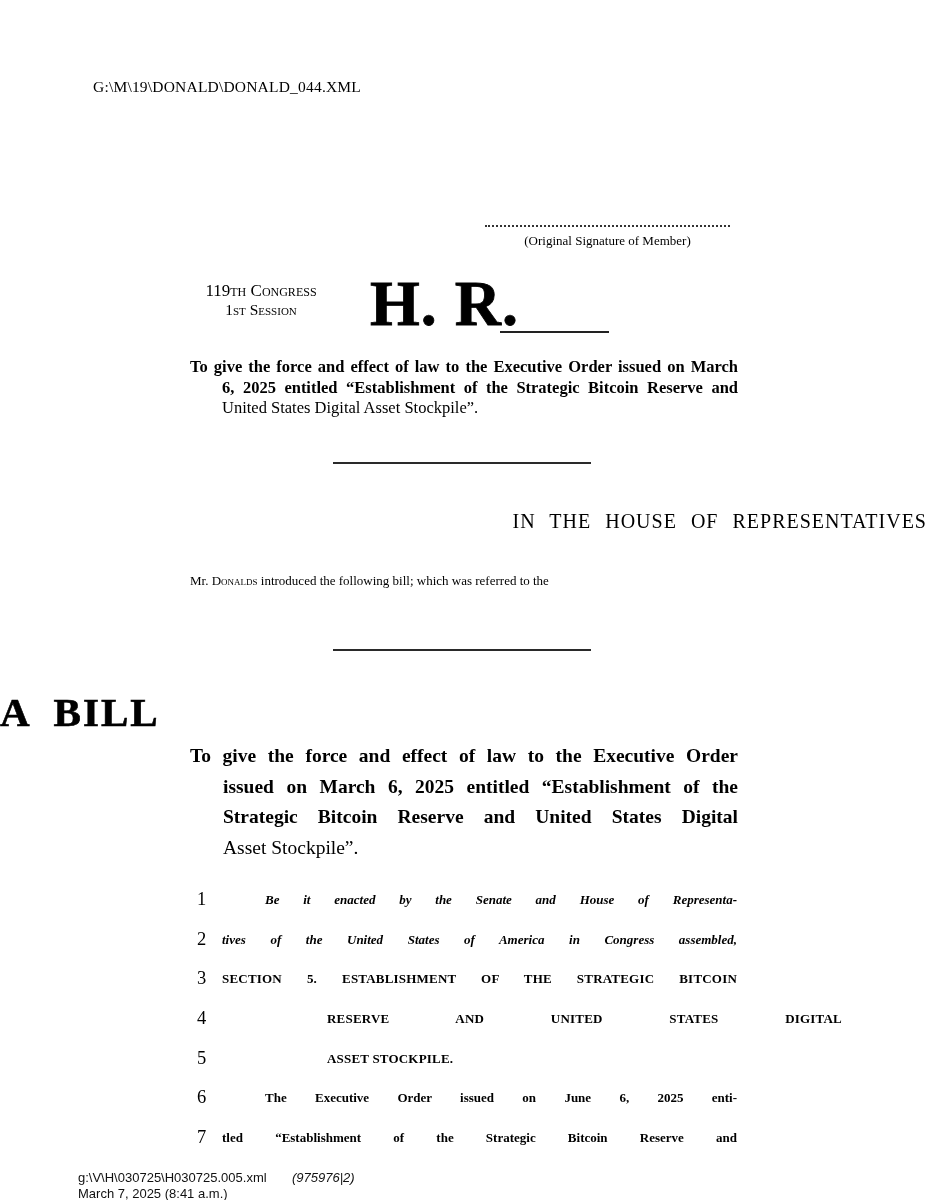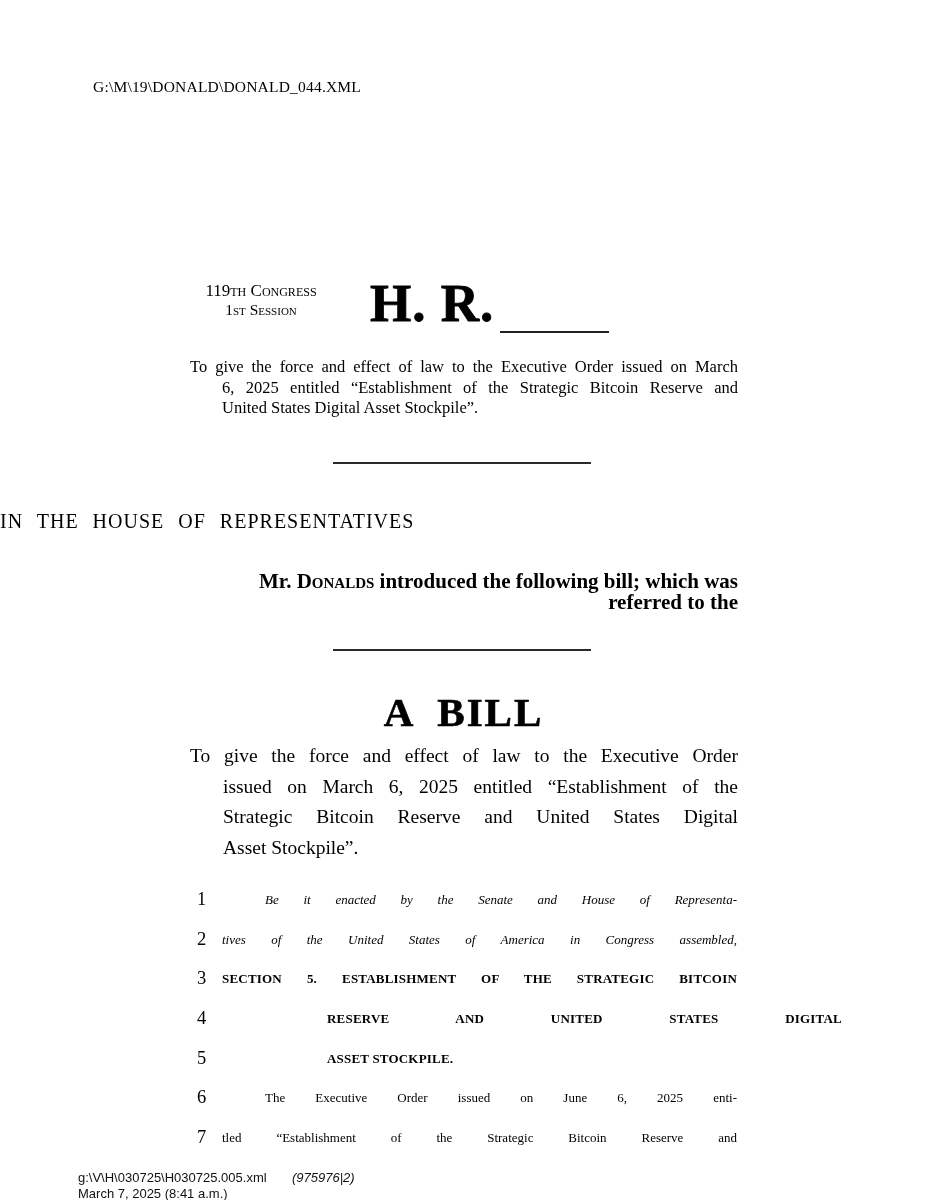--- a/index.html
+++ b/index.html
@@ -17,49 +17,49 @@
   .sig-caption { margin-top:6px; text-align:center; font-size:13px; }
   
   .congress-block {
     position:absolute; left:172px; top:239px; width:178px; text-align:center;
     font-size:17px; line-height:19px;
   }
   .congress-block .session-line { font-size:15.5px; }
   .small-caps { font-variant:small-caps; }
   
   .hr-heading {
-    position:absolute; left:370px; top:235px; font-size:53px; line-height:53px;
+    position:absolute; left:370px; top:235px; font-size:64px; line-height:53px;
     font-weight:bold; letter-spacing:1px; -webkit-text-stroke:0.8px #000;
   }
   .hr-blank { position:absolute; left:500px; top:289px; width:109px; height:0; border-top:2px solid #222; }
   
   .purpose-top {
     position:absolute; left:190px; top:315px; width:548px;
     font-size:16.5px; line-height:20.6px;
   }
   .purpose-top .cont { padding-left:32px; }
-  .fj { text-align:justify; text-align-last:justify; }
+  .fj { text-align:justify; text-align-last:justify;font-weight:bold; }
   
   .rule { position:absolute; left:333px; width:258px; height:2px; background:#2a2a2a; }
   .rule-top { top:420px; }
   .rule-bottom { top:607px; }
   
   .house-heading {
-    position:absolute; left:0; top:468px; width:927px; text-align:left;
+    position:absolute; left:0; top:468px; width:927px; text-align:right;
     font-size:20px; letter-spacing:1px; word-spacing:8px;
   }
   
   .intro {
-    position:absolute; left:190px; top:529px; width:548px; text-align:right;
-    font-size:21px; line-height:20.8px;font-weight:bold;
+    position:absolute; left:190px; top:529px; width:548px; text-align:left;
+    font-size:13px; line-height:20.8px;
   }
   .blank-inline { display:inline-block; width:238px; height:0.85em; border-bottom:1.5px solid #555; }
   
   .bill-title {
-    position:absolute; left:0; top:648px; width:927px; text-align:center;
+    position:absolute; left:0; top:648px; width:927px; 
     font-size:41px; line-height:45px; font-weight:bold; letter-spacing:2px; word-spacing:12px;
     -webkit-text-stroke:0.6px #000;
   }
   
   .purpose-main {
     position:absolute; left:190px; top:699px; width:548px;
     font-size:19.5px; line-height:30.5px;
   }
   .purpose-main .cont { padding-left:33px; }
   
@@ -81,20 +81,24 @@
   .f-line1 { position:relative; }
   .f-stamp { position:absolute; left:214px; top:0;font-style:italic; }
 </style>
 </head>
 <body>
 
 <div class="page">
 
   <div class="file-header">G:\M\19\DONALD\DONALD_044.XML</div>
 
+  <div class="sig-block">
+    <div class="sig-line"></div>
+    <div class="sig-caption">(Original Signature of Member)</div>
+  </div>
 
   <div class="congress-block">
     <div class="small-caps">119th Congress</div>
     <div class="small-caps session-line">1st Session</div>
   </div>
 
   <div class="hr-heading">H. R.</div>
   <div class="hr-blank"></div>
 
   <div class="purpose-top">

